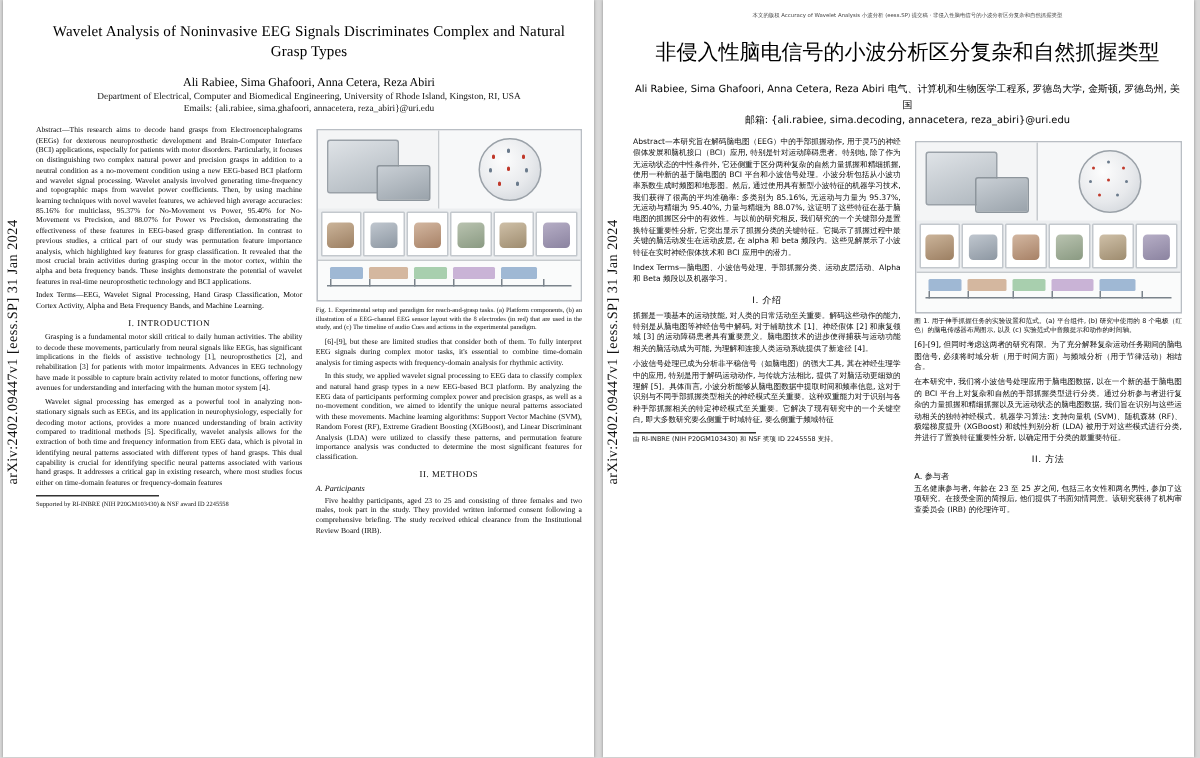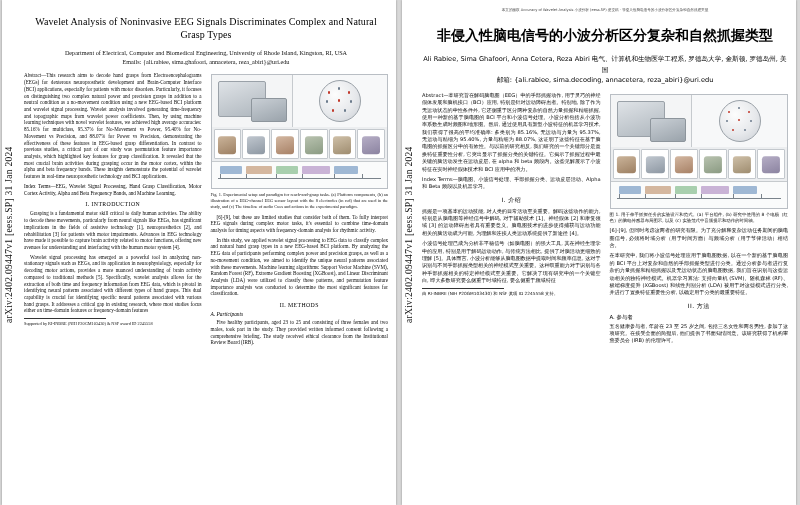--- a/index.html
+++ b/index.html
@@ -34,21 +34,21 @@
     text-align:center;
     font-size:10px;
     line-height:1.25;
     font-weight:400;
     margin:10px 6px 8px 6px;
     letter-spacing:.1px;
   }
   .title-cn{
     text-align:center;
     font-family:"DejaVu Sans", sans-serif;
-    font-size:14px;font-weight:700;line-height:1.3;
+    font-size:14px;font-weight:400;line-height:1.3;
     margin:14px 4px 10px 4px;
   }
   .authors{text-align:center;font-size:7.2px;line-height:1.45;margin-bottom:2px;}
   .authors .names{font-size:8px;}
   .affil{text-align:center;font-size:6.2px;line-height:1.4;color:#111;}
   .authors-cn{text-align:center;font-family:"DejaVu Sans",sans-serif;font-size:6.6px;line-height:1.6;}
   .cols{display:flex;gap:9px;margin-top:6px;}
   .col{width:50%;}
   .p{
     font-size:5.1px;
@@ -118,20 +118,21 @@
 </head>
 <body>
 
 <div class="viewport">
 
   <div class="page left">
     <div class="arxiv-strip">arXiv:2402.09447v1  [eess.SP]  31 Jan 2024</div>
     <div class="page-inner">
       <div class="title">Wavelet Analysis of Noninvasive EEG Signals Discriminates Complex and Natural Grasp Types</div>
       <div class="authors">
+        <div class="names">Ali Rabiee, Sima Ghafoori, Anna Cetera, Reza Abiri</div>
         <div class="affil">Department of Electrical, Computer and Biomedical Engineering, University of Rhode Island, Kingston, RI, USA</div>
         <div class="affil">Emails: {ali.rabiee, sima.ghafoori, annacetera, reza_abiri}@uri.edu</div>
       </div>
 
       <div class="cols">
         <div class="col">
           <p class="p">Abstract—This research aims to decode hand grasps from Electroencephalograms (EEGs) for dexterous neuroprosthetic development and Brain-Computer Interface (BCI) applications, especially for patients with motor disorders. Particularly, it focuses on distinguishing two complex natural power and precision grasps in addition to a neutral condition as a no-movement condition using a new EEG-based BCI platform and wavelet signal processing. Wavelet analysis involved generating time-frequency and topographic maps from wavelet power coefficients. Then, by using machine learning techniques with novel wavelet features, we achieved high average accuracies: 85.16% for multiclass, 95.37% for No-Movement vs Power, 95.40% for No-Movement vs Precision, and 88.07% for Power vs Precision, demonstrating the effectiveness of these features in EEG-based grasp differentiation. In contrast to previous studies, a critical part of our study was permutation feature importance analysis, which highlighted key features for grasp classification. It revealed that the most crucial brain activities during grasping occur in the motor cortex, within the alpha and beta frequency bands. These insights demonstrate the potential of wavelet features in real-time neuroprosthetic technology and BCI applications.</p>
           <p class="kw">Index Terms—EEG, Wavelet Signal Processing, Hand Grasp Classification, Motor Cortex Activity, Alpha and Beta Frequency Bands, and Machine Learning.</p>
           <div class="sec">I. Introduction</div>
           <p class="p ind">Grasping is a fundamental motor skill critical to daily human activities. The ability to decode these movements, particularly from neural signals like EEGs, has significant implications in the fields of assistive technology [1], neuroprosthetics [2], and rehabilitation [3] for patients with motor impairments. Advances in EEG technology have made it possible to capture brain activity related to motor functions, offering new avenues for understanding and interfacing with the human motor system [4].</p>

